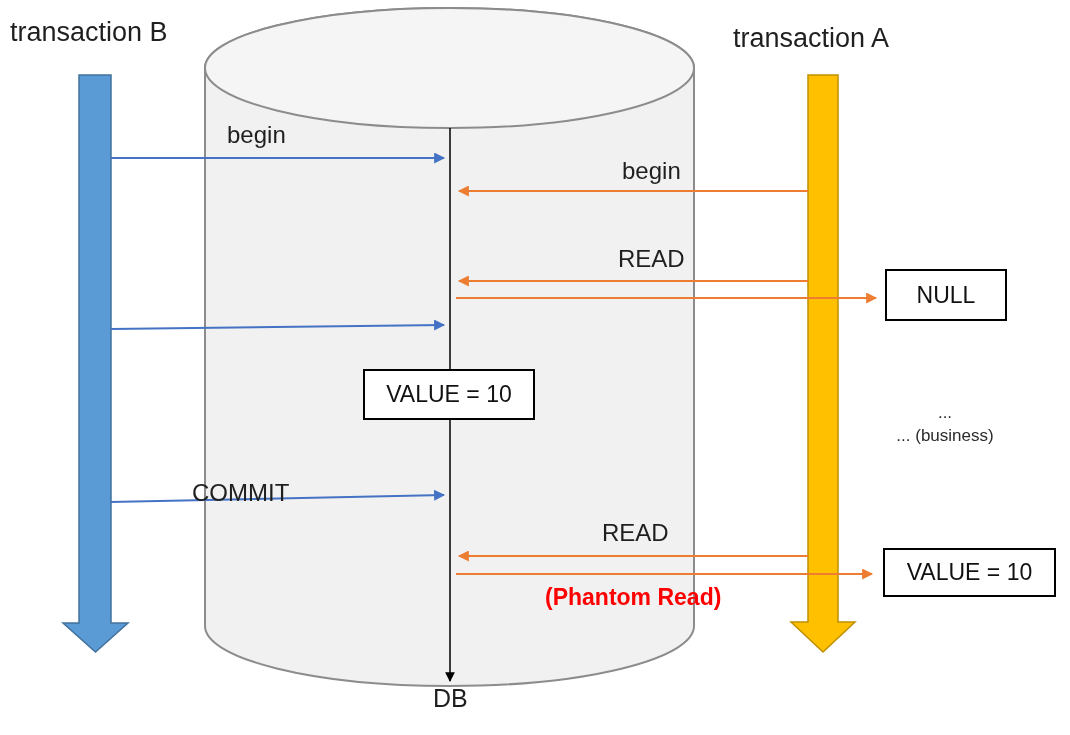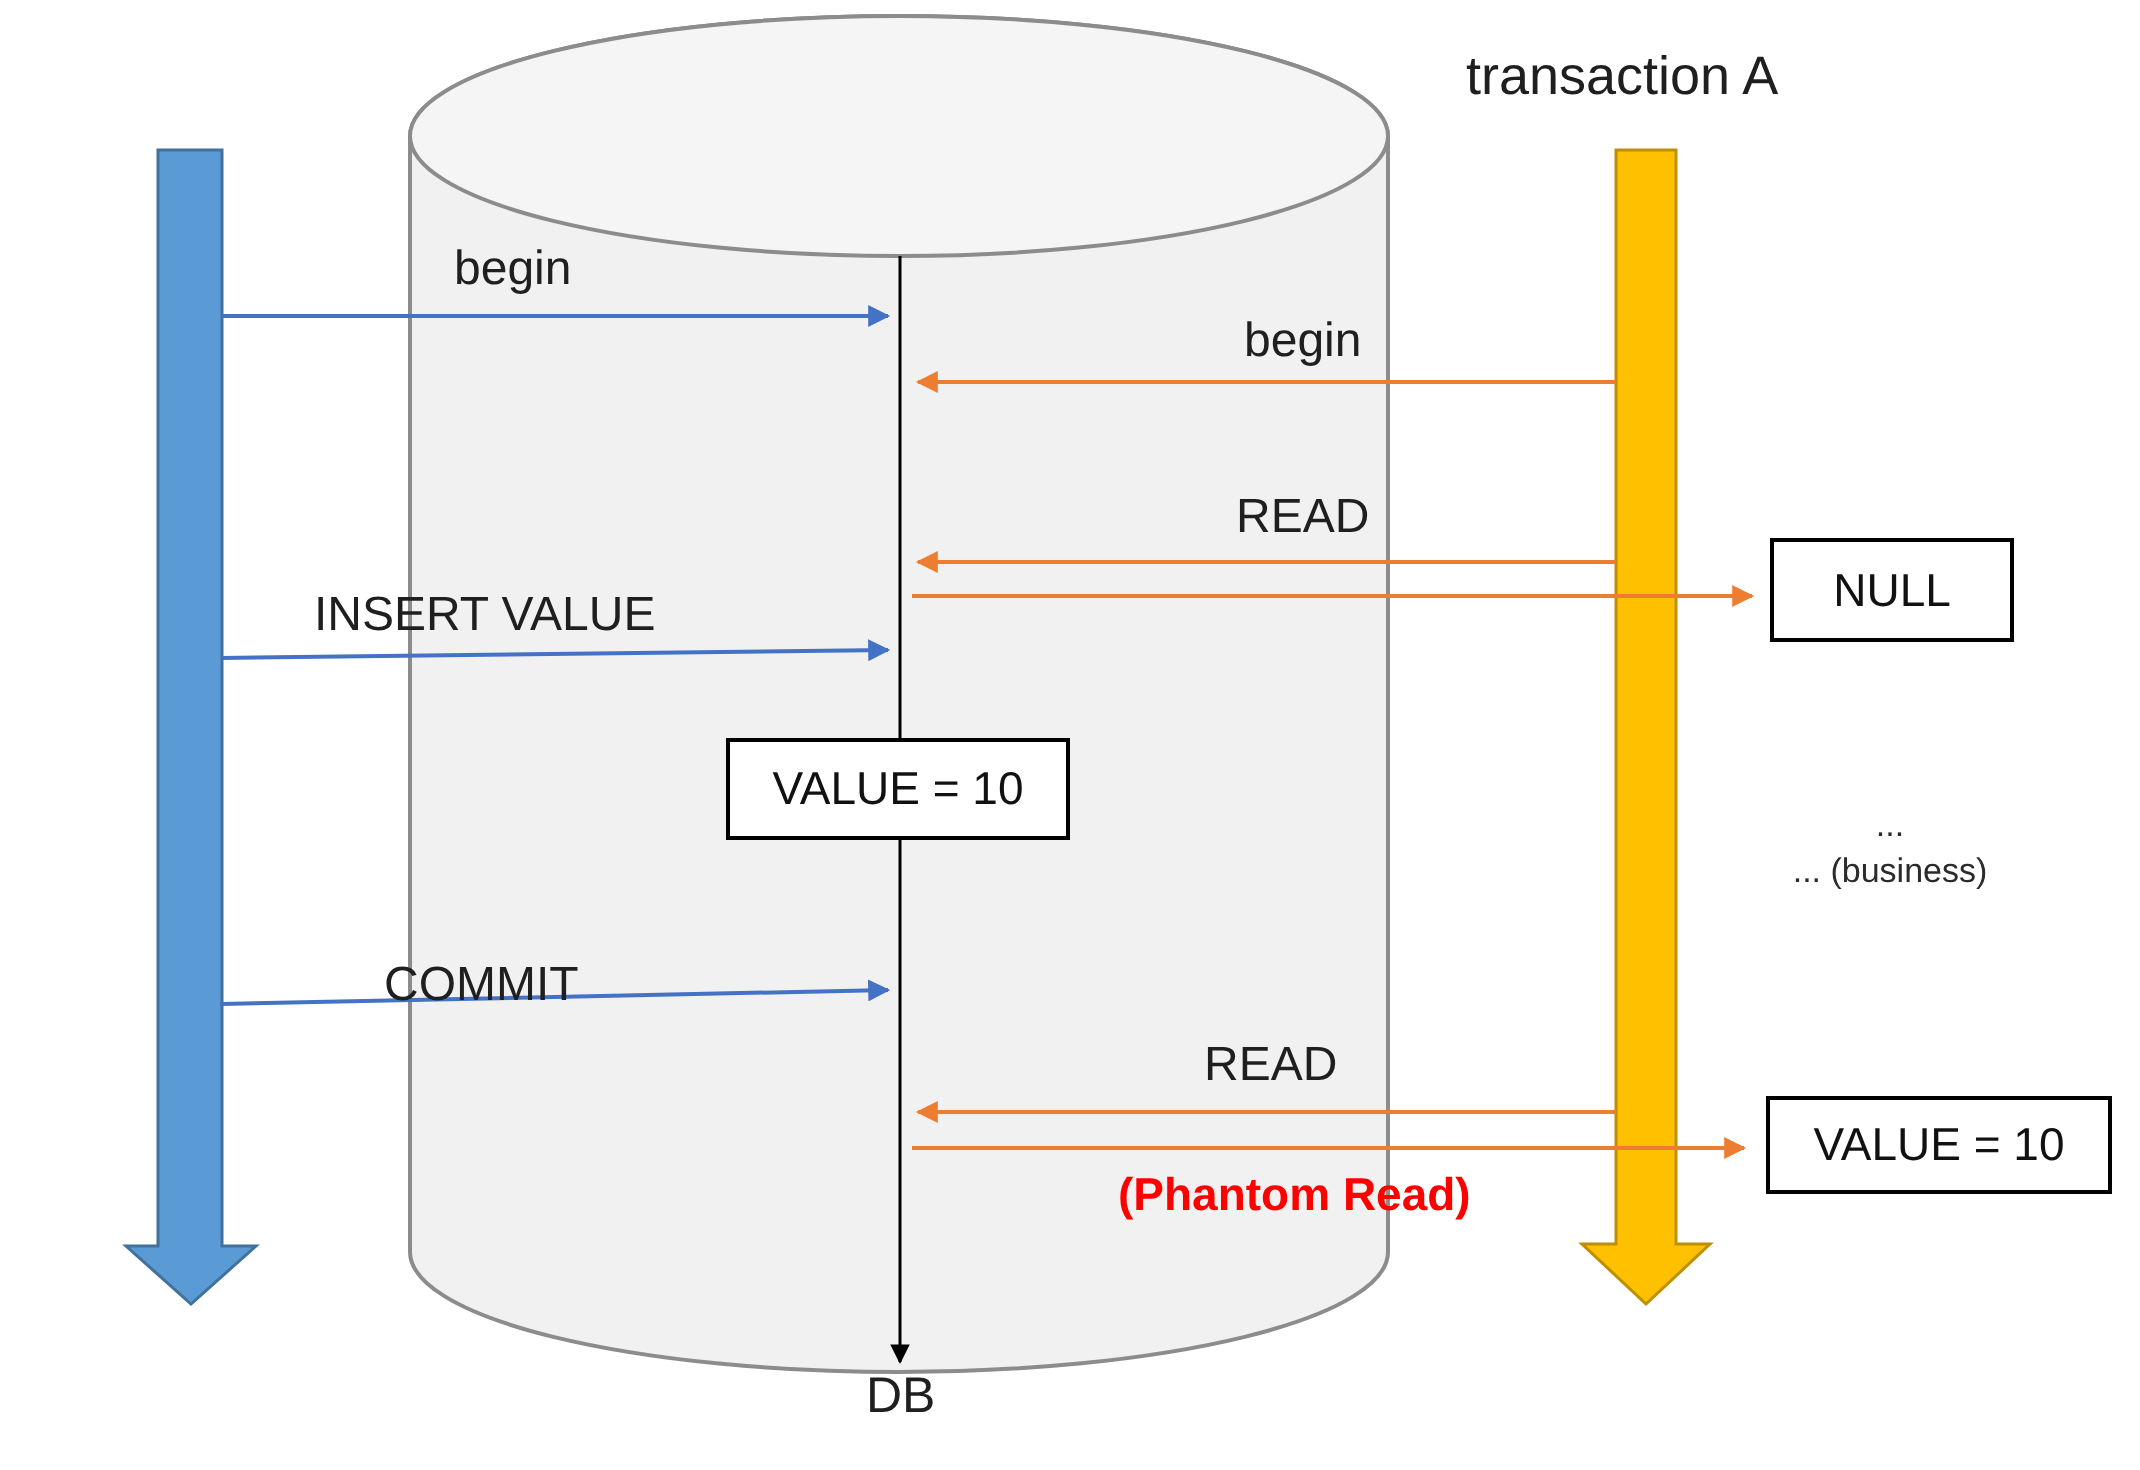--- a/index.html
+++ b/index.html
@@ -75,36 +75,36 @@
   </div>
 
   <div class="resultbox" style="left:363px;top:369px;width:172px;height:51px;">
     <span>VALUE = 10</span>
   </div>
 
   <div class="resultbox" style="left:883px;top:548px;width:173px;height:49px;">
     <span>VALUE = 10</span>
   </div>
 
+  <div class="lbl title txt" style="left:10px;top:18px;">transaction B</div>
 
   <div class="lbl title txt" style="left:733px;top:24px;">transaction A</div>
 
   <div class="lbl txt" style="left:227px;top:122px;">begin</div>
 
   <div class="lbl txt" style="left:622px;top:158px;">begin</div>
 
   <div class="lbl txt" style="left:618px;top:246px;">READ</div>
 
-  <div class="lbl txt" style="left:157px;top:295px;">INSERT VALUE</div>
 
   <div class="lbl txt" style="left:192px;top:464px;margin-top:16px;">COMMIT</div>
 
   <div class="lbl txt" style="left:602px;top:520px;">READ</div>
 
-  <div class="lbl phantom txt" style="left: 559px; top: 585px; color: rgb(255, 0, 0);">(Phantom Read)</div>
+  <div class="lbl phantom txt" style="left: 545px; top: 585px; color: rgb(255, 0, 0);">(Phantom Read)</div>
 
   <div class="lbl small txt" style="left:880px;top:404px;width:130px;">...</div>
 
   <div class="lbl small txt" style="left:880px;top:427px;width:130px;">... (business)</div>
 
   <div class="lbl txt" style="left:433px;top:685px;font-size:25px;">DB</div>
 
 </div>
 
 </body></html>

